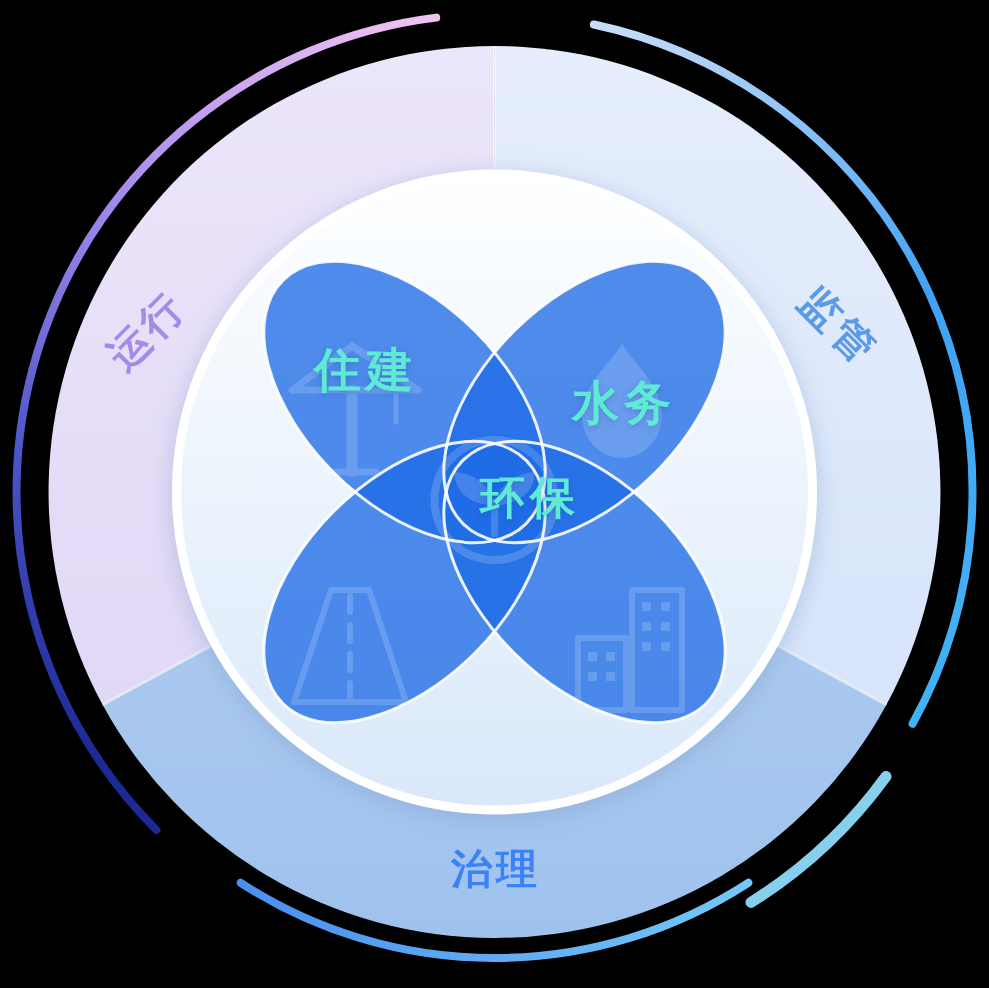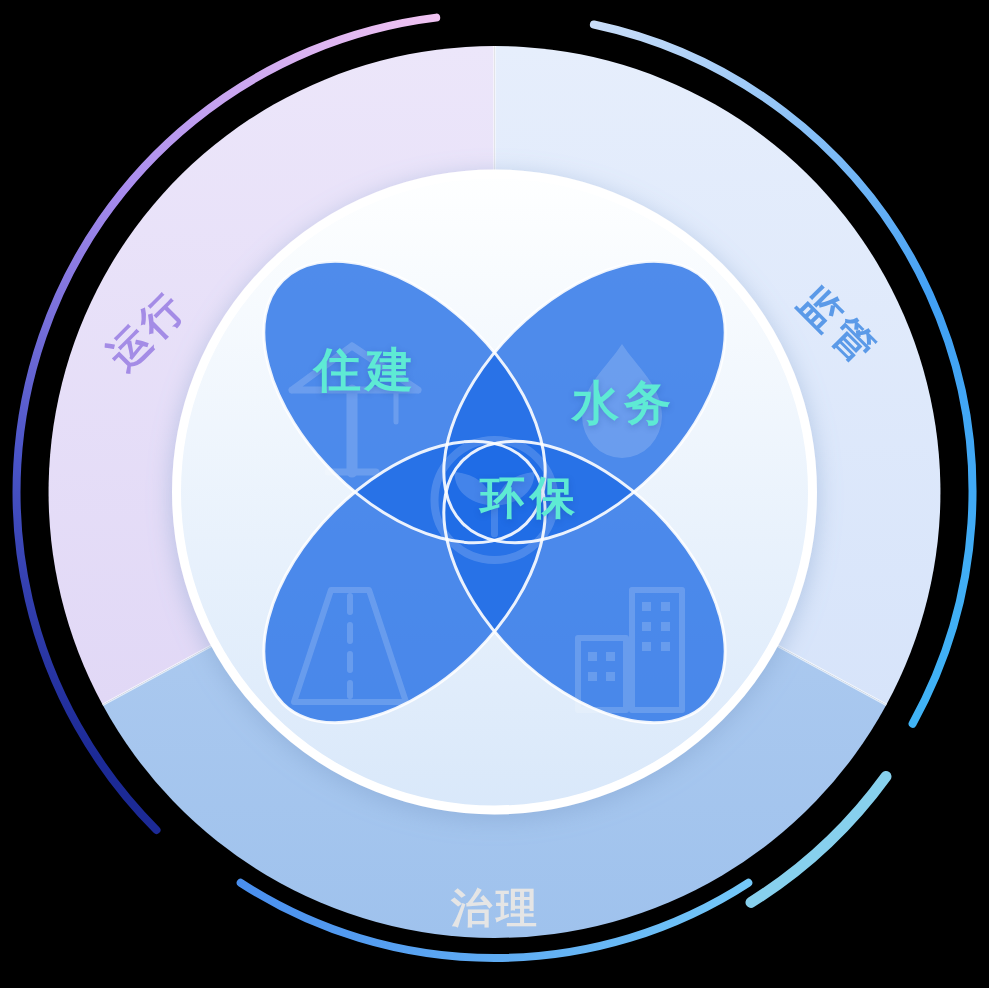--- a/index.html
+++ b/index.html
@@ -46,22 +46,22 @@
     left: 147px; top: 331px;
     color: #a48ce6;
     transform: translate(-50%, -50%) rotate(-45deg);
   }
   .lbl-supervision {
     left: 838px; top: 326px;
     color: #5b9ae8;
     transform: translate(-50%, -50%) rotate(45deg);
   }
   .lbl-governance {
-    left: 496px; top: 908px;
-    color: #e5e5e5;
+    left: 496px; top: 869px;
+    color: #3b82f6;
     transform: translate(-50%, -50%);
   }
 </style>
 </head>
 <body>
 
 <div class="stage">
 
   <svg width="989" height="988" viewBox="0 0 989 988">
     <defs>

